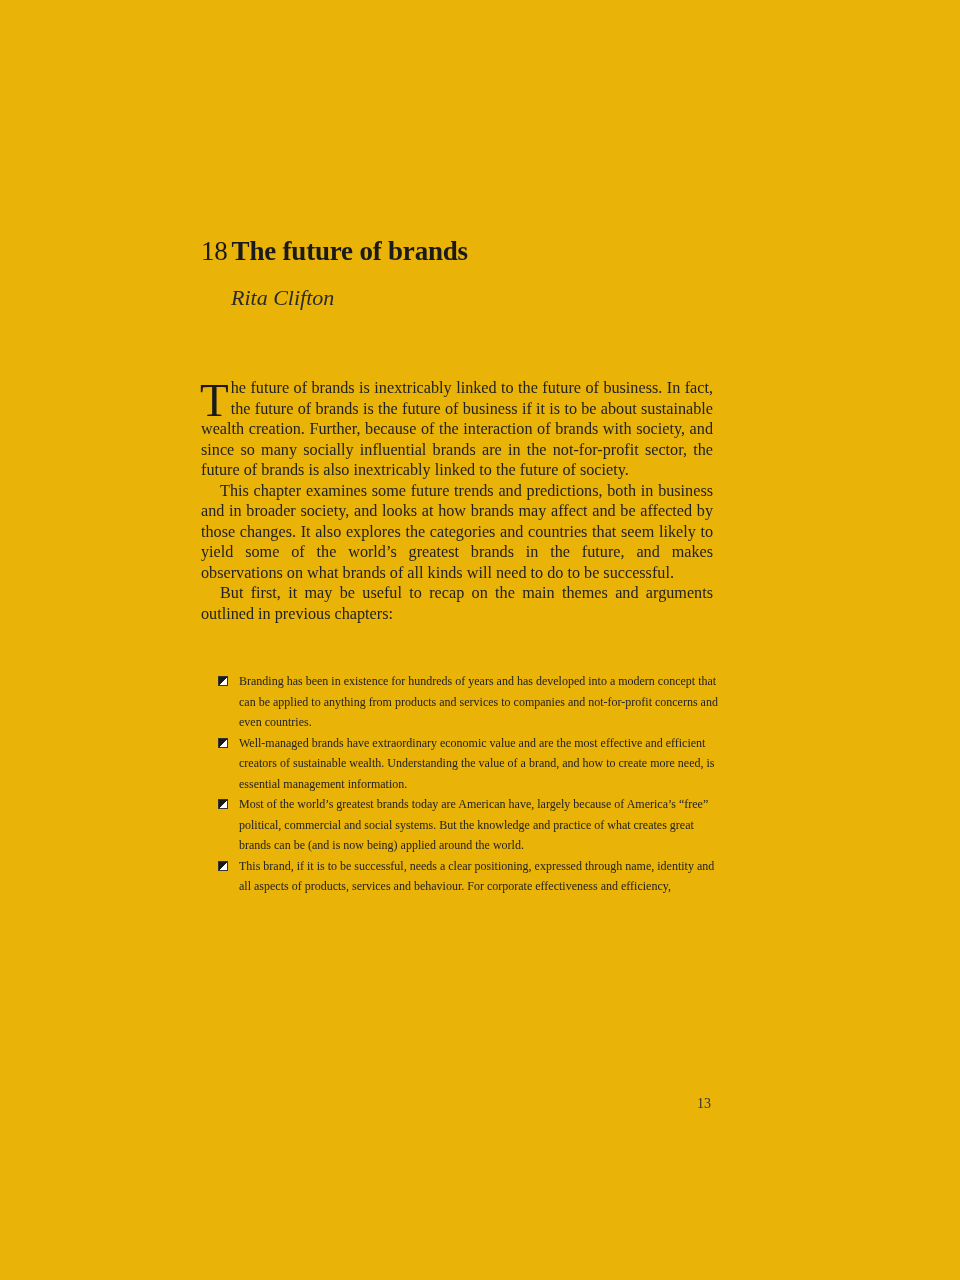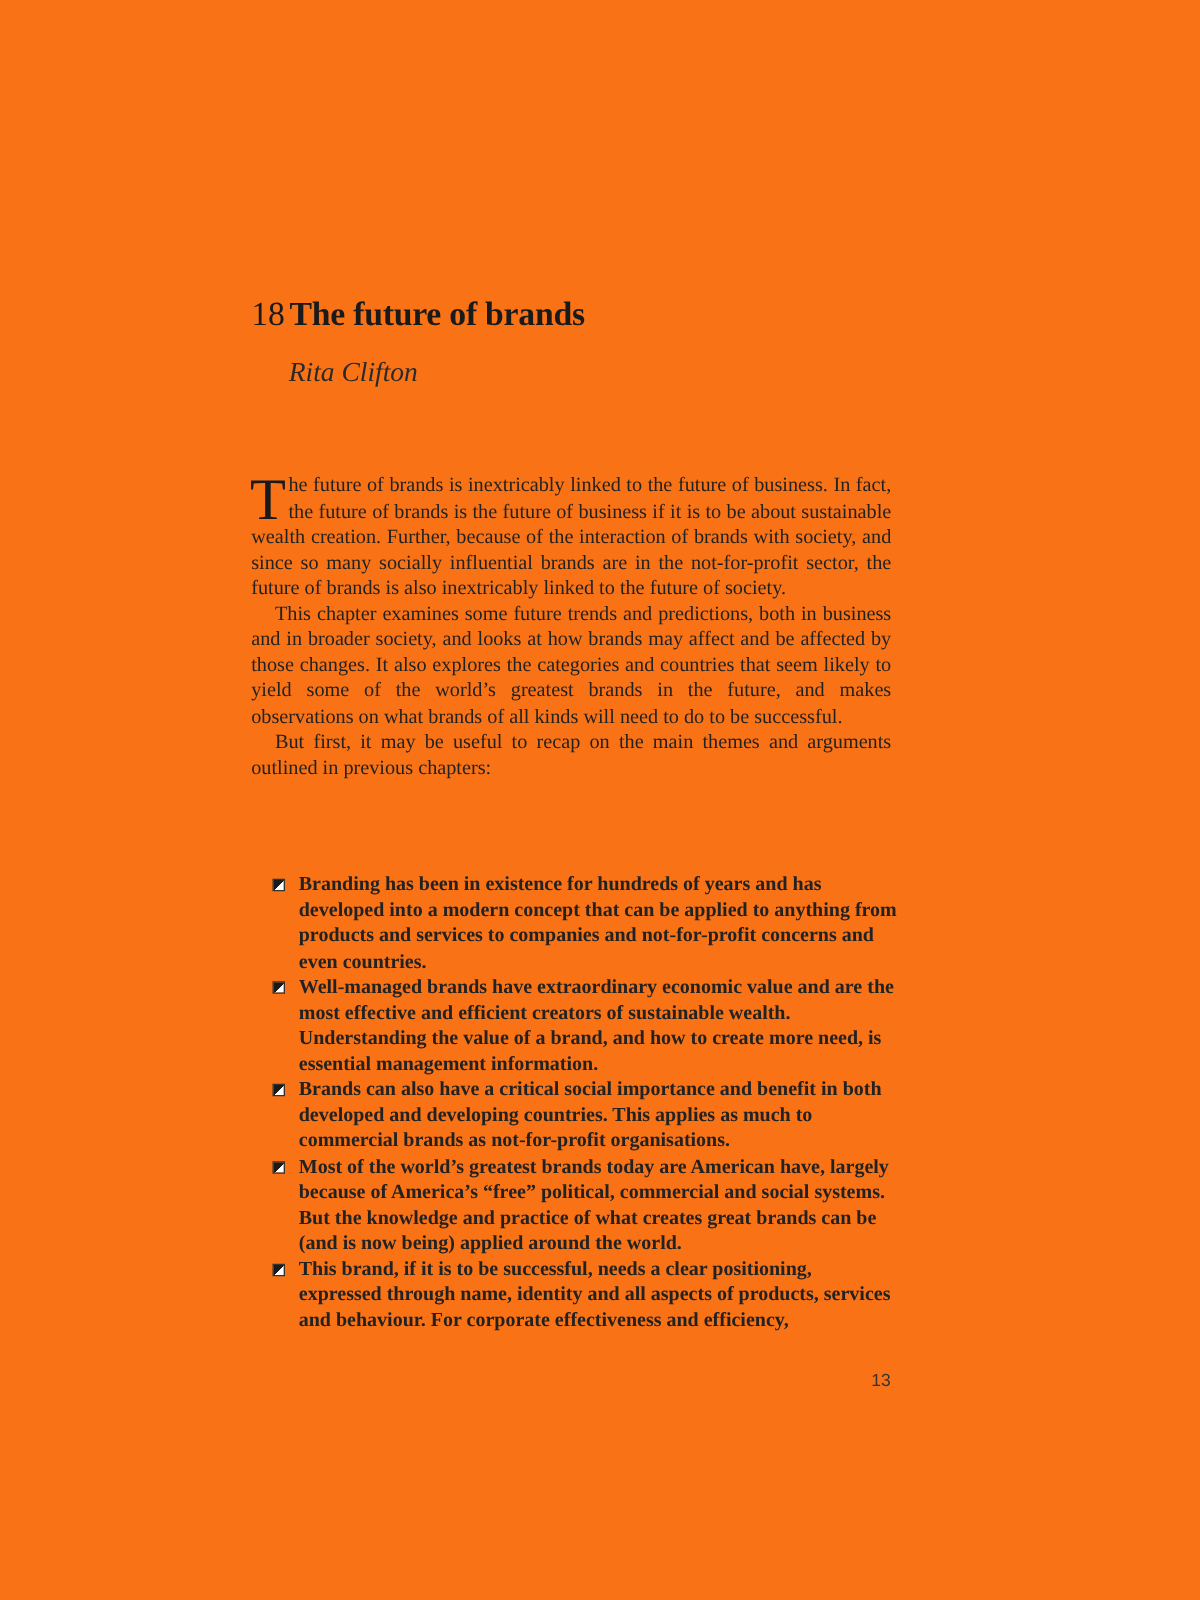--- a/index.html
+++ b/index.html
@@ -12,21 +12,21 @@
       height: 1280px;
       position: relative;
       overflow: hidden;
       font-family: "DejaVu Serif", "Liberation Serif", serif;
       color: #1e1e1e;
     }
     .page {
       position: absolute;
       left: 0; top: 0;
       width: 960px; height: 1280px;
-      background: #f97316;
+      background: #eab308;
     }
     .chapter-heading {
       position: absolute;
       left: 201px;
       top: 236px;
       margin: 0;
       font-family: "Liberation Serif", "DejaVu Serif", serif;
       font-weight: bold;
       font-size: 27px;
       letter-spacing: -0.2px;
@@ -68,51 +68,50 @@
       font-size: 47px;
       line-height: 36px;
       padding-top: 4px;
       margin-right: 2px;
       margin-left: -1px;
       color: #1a1a1a;
     }
     .bullets {
       position: absolute;
       left: 218px;
-      top: 698px;
+      top: 671px;
       width: 500px;
       margin: 0;
       padding: 0;
       list-style: none;
       font-family: "Liberation Serif", "DejaVu Serif", serif;
-      font-size: 16px;
+      font-size: 12px;
       line-height: 20.5px;
       color: #222;
-      font-weight: bold;
     }
     .bullets li {
       position: relative;
       padding-left: 21px;
       margin: 0;
     }
     .bullet-icon {
       position: absolute;
       left: 0;
       top: 5px;
       width: 10px;
       height: 10px;
       box-sizing: border-box;
       border: 1px solid #333;
       background: linear-gradient(135deg, #1a1a1a 0%, #1a1a1a 55%, #ffffff 56%, #ffffff 100%);
     }
     .page-number {
       position: absolute;
       left: 697px;
       top: 1096px;
-      font-family: Liberation Sans, sans-serif;
+      font-family: Liberation Serif, serif;
       font-size: 14px;
       color: #333;
     }
   </style>
 </head>
 <body>
 
 <div class="page">
 
   <h1 class="chapter-heading"><span class="num">18</span><span>The future of brands</span></h1>
@@ -121,20 +120,19 @@
 
   <div class="body-text">
     <p class="para"><span class="dropcap">T</span><span>he future of brands is inextricably linked to the future of business. In fact, the future of brands is the future of business if it is to be about sustainable wealth creation. Further, because of the interaction of brands with society, and since so many socially influential brands are in the not-for-profit sector, the future of brands is also inextricably linked to the future of society.</span></p>
     <p class="para indent">This chapter examines some future trends and predictions, both in business and in broader society, and looks at how brands may affect and be affected by those changes. It also explores the categories and countries that seem likely to yield some of the world’s greatest brands in the future, and makes observations on what brands of all kinds will need to do to be successful.</p>
     <p class="para indent">But first, it may be useful to recap on the main themes and arguments outlined in previous chapters:</p>
   </div>
 
   <ul class="bullets">
     <li><span class="bullet-icon"></span><span>Branding has been in existence for hundreds of years and has developed into a modern concept that can be applied to anything from products and services to companies and not-for-profit concerns and even countries.</span></li>
     <li><span class="bullet-icon"></span><span>Well-managed brands have extraordinary economic value and are the most effective and efficient creators of sustainable wealth. Understanding the value of a brand, and how to create more need, is essential management information.</span></li>
-    <li><span class="bullet-icon"></span><span>Brands can also have a critical social importance and benefit in both developed and developing countries. This applies as much to commercial brands as not-for-profit organisations.</span></li>
     <li><span class="bullet-icon"></span><span>Most of the world’s greatest brands today are American have, largely because of America’s “free” political, commercial and social systems. But the knowledge and practice of what creates great brands can be (and is now being) applied around the world.</span></li>
     <li><span class="bullet-icon"></span><span>This brand, if it is to be successful, needs a clear positioning, expressed through name, identity and all aspects of products, services and behaviour. For corporate effectiveness and efficiency,</span></li>
   </ul>
 
   <div class="page-number">13</div>
 
 </div>
 
 </body></html>

